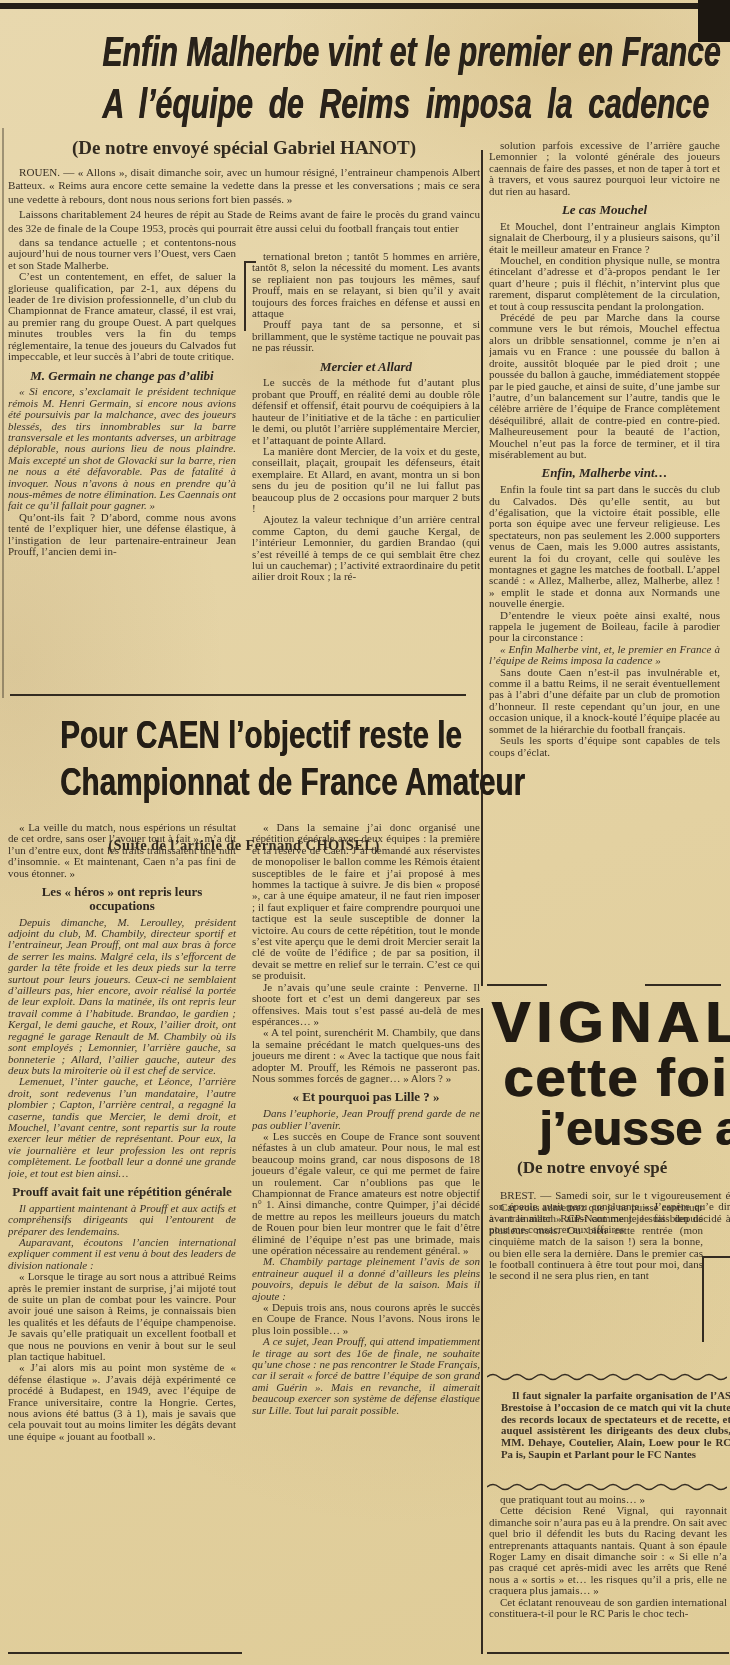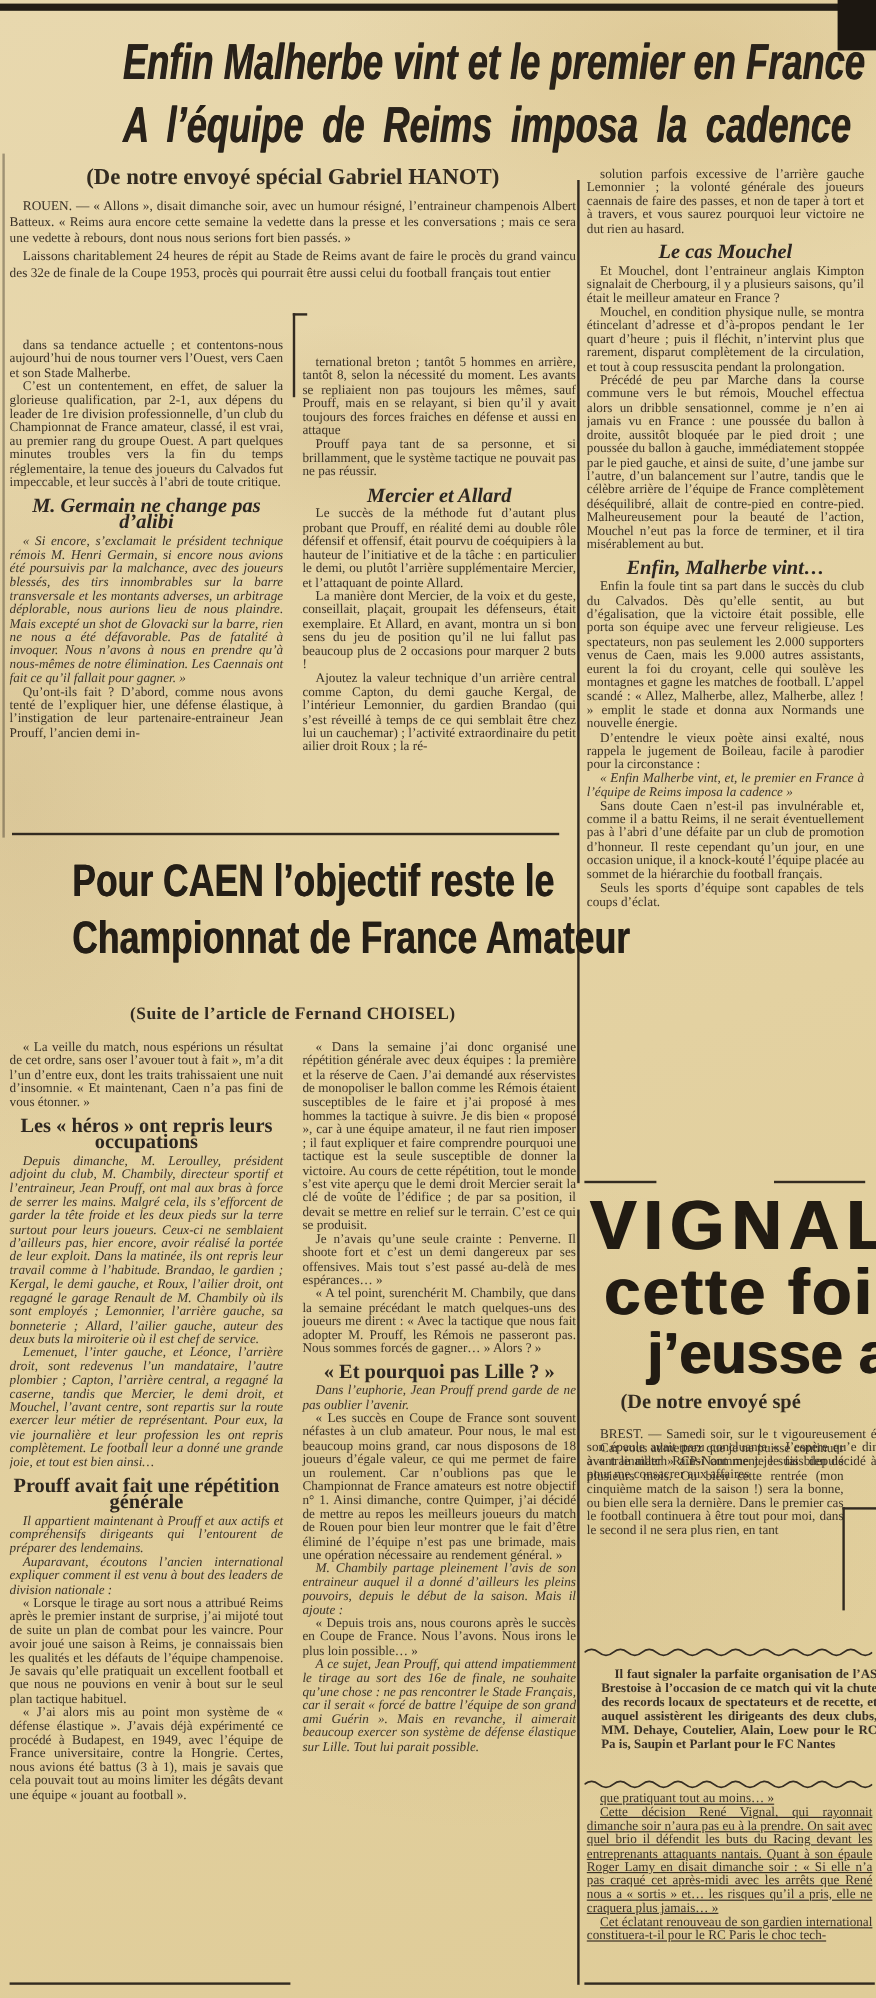--- a/index.html
+++ b/index.html
@@ -36,29 +36,29 @@
   .main-byline{top:137px; left:8px; width:472px; font-size:19px;}
 
   
   .blk-p,.blk-pi,.blk-pb{
     font-size:11px; line-height:11.4px; text-align:justify;
     text-indent:11px; margin:0; color:#3a3126;
   }
   .blk-pi{font-style:italic;}
   .blk-pb{font-weight:bold; font-size:10.8px; line-height:11.8px;}
   .blk-h,.blk-hi{
-    font-size:17px; font-weight:bold; text-align:center;
+    font-size:13px; font-weight:bold; text-align:center;
     line-height:13.8px; margin:6px 0 4px; color:#2e2720;
   }
   .blk-hi{font-style:italic;}
 
   .main-left{top:166px; left:8px; width:472px; height:528px; overflow:hidden;}
   .intro .blk-p{font-size:11.1px; line-height:13.4px; margin-bottom:2px;}
   .two-cols{display:flex; gap:16px;}
-  .col{width:228px;margin-top:46px;}
+  .col{width:228px;}
   .col2{padding-top:14px;}
   .col3abs{top:140px; left:489px; width:231px; height:846px; overflow:hidden;}
 
   
   .caen-rule{top:694px; left:10px; width:456px; height:2px;}
   .caen-head{top:712px; left:8px; width:472px; color:#241e16;}
   .caen-line{
     font-family:"Liberation Sans","DejaVu Sans",sans-serif;
     font-weight:bold; font-size:38px; line-height:47px; white-space:nowrap;
     text-align:center; transform:scaleX(.78); transform-origin:center;
@@ -72,21 +72,21 @@
   .v-rule-b{top:984px; left:645px; width:76px; height:2px;}
   .v-head{top:994px; left:489px; width:320px; white-space:nowrap;
     font-family:"Liberation Sans","DejaVu Sans",sans-serif; font-weight:bold; color:#211b13;}
   .v-line1{font-size:58px; line-height:56px; letter-spacing:6px; margin-left:2px; text-shadow:1.4px 0 currentColor;}
   .v-line2{font-size:54px; line-height:54px; letter-spacing:2px; margin-left:14px; text-shadow:1.3px 0 currentColor;}
   .v-line3{font-size:48px; line-height:50px; margin-left:50px; text-shadow:1.1px 0 currentColor;}
   .v-byline{top:1158px; left:489px; width:300px; font-size:17px; text-align:left; padding-left:28px; white-space:nowrap;}
   .v-lead{top:1190px; left:489px; width:272px;}
   .v-body1{top:1202px; left:489px; width:214px;}
   .v-note{top:1390px; left:489px; width:230px; padding-left:12px;}
-  .v-rest{top:1494px; left:489px; width:238px;text-decoration:underline;}
+  .v-rest{top:1494px; left:489px; width:238px;}
   .v-brk-h{top:1256px; left:702px; width:28px; height:2px;}
   .v-brk-v{top:1256px; left:702px; width:2px; height:86px;}
   .wavy{position:absolute; left:487px;}
   .wavy1{top:1372px;} .wavy2{top:1482px;}
 
   
   .vr1{left:481px; top:150px; width:2px; height:836px;}
   .vr2{left:481px; top:1008px; width:2px; height:646px;}
   .ins-v{left:244px; top:261px; width:2px; height:70px;}
   .ins-h{left:244px; top:261px; width:12px; height:2px;}

